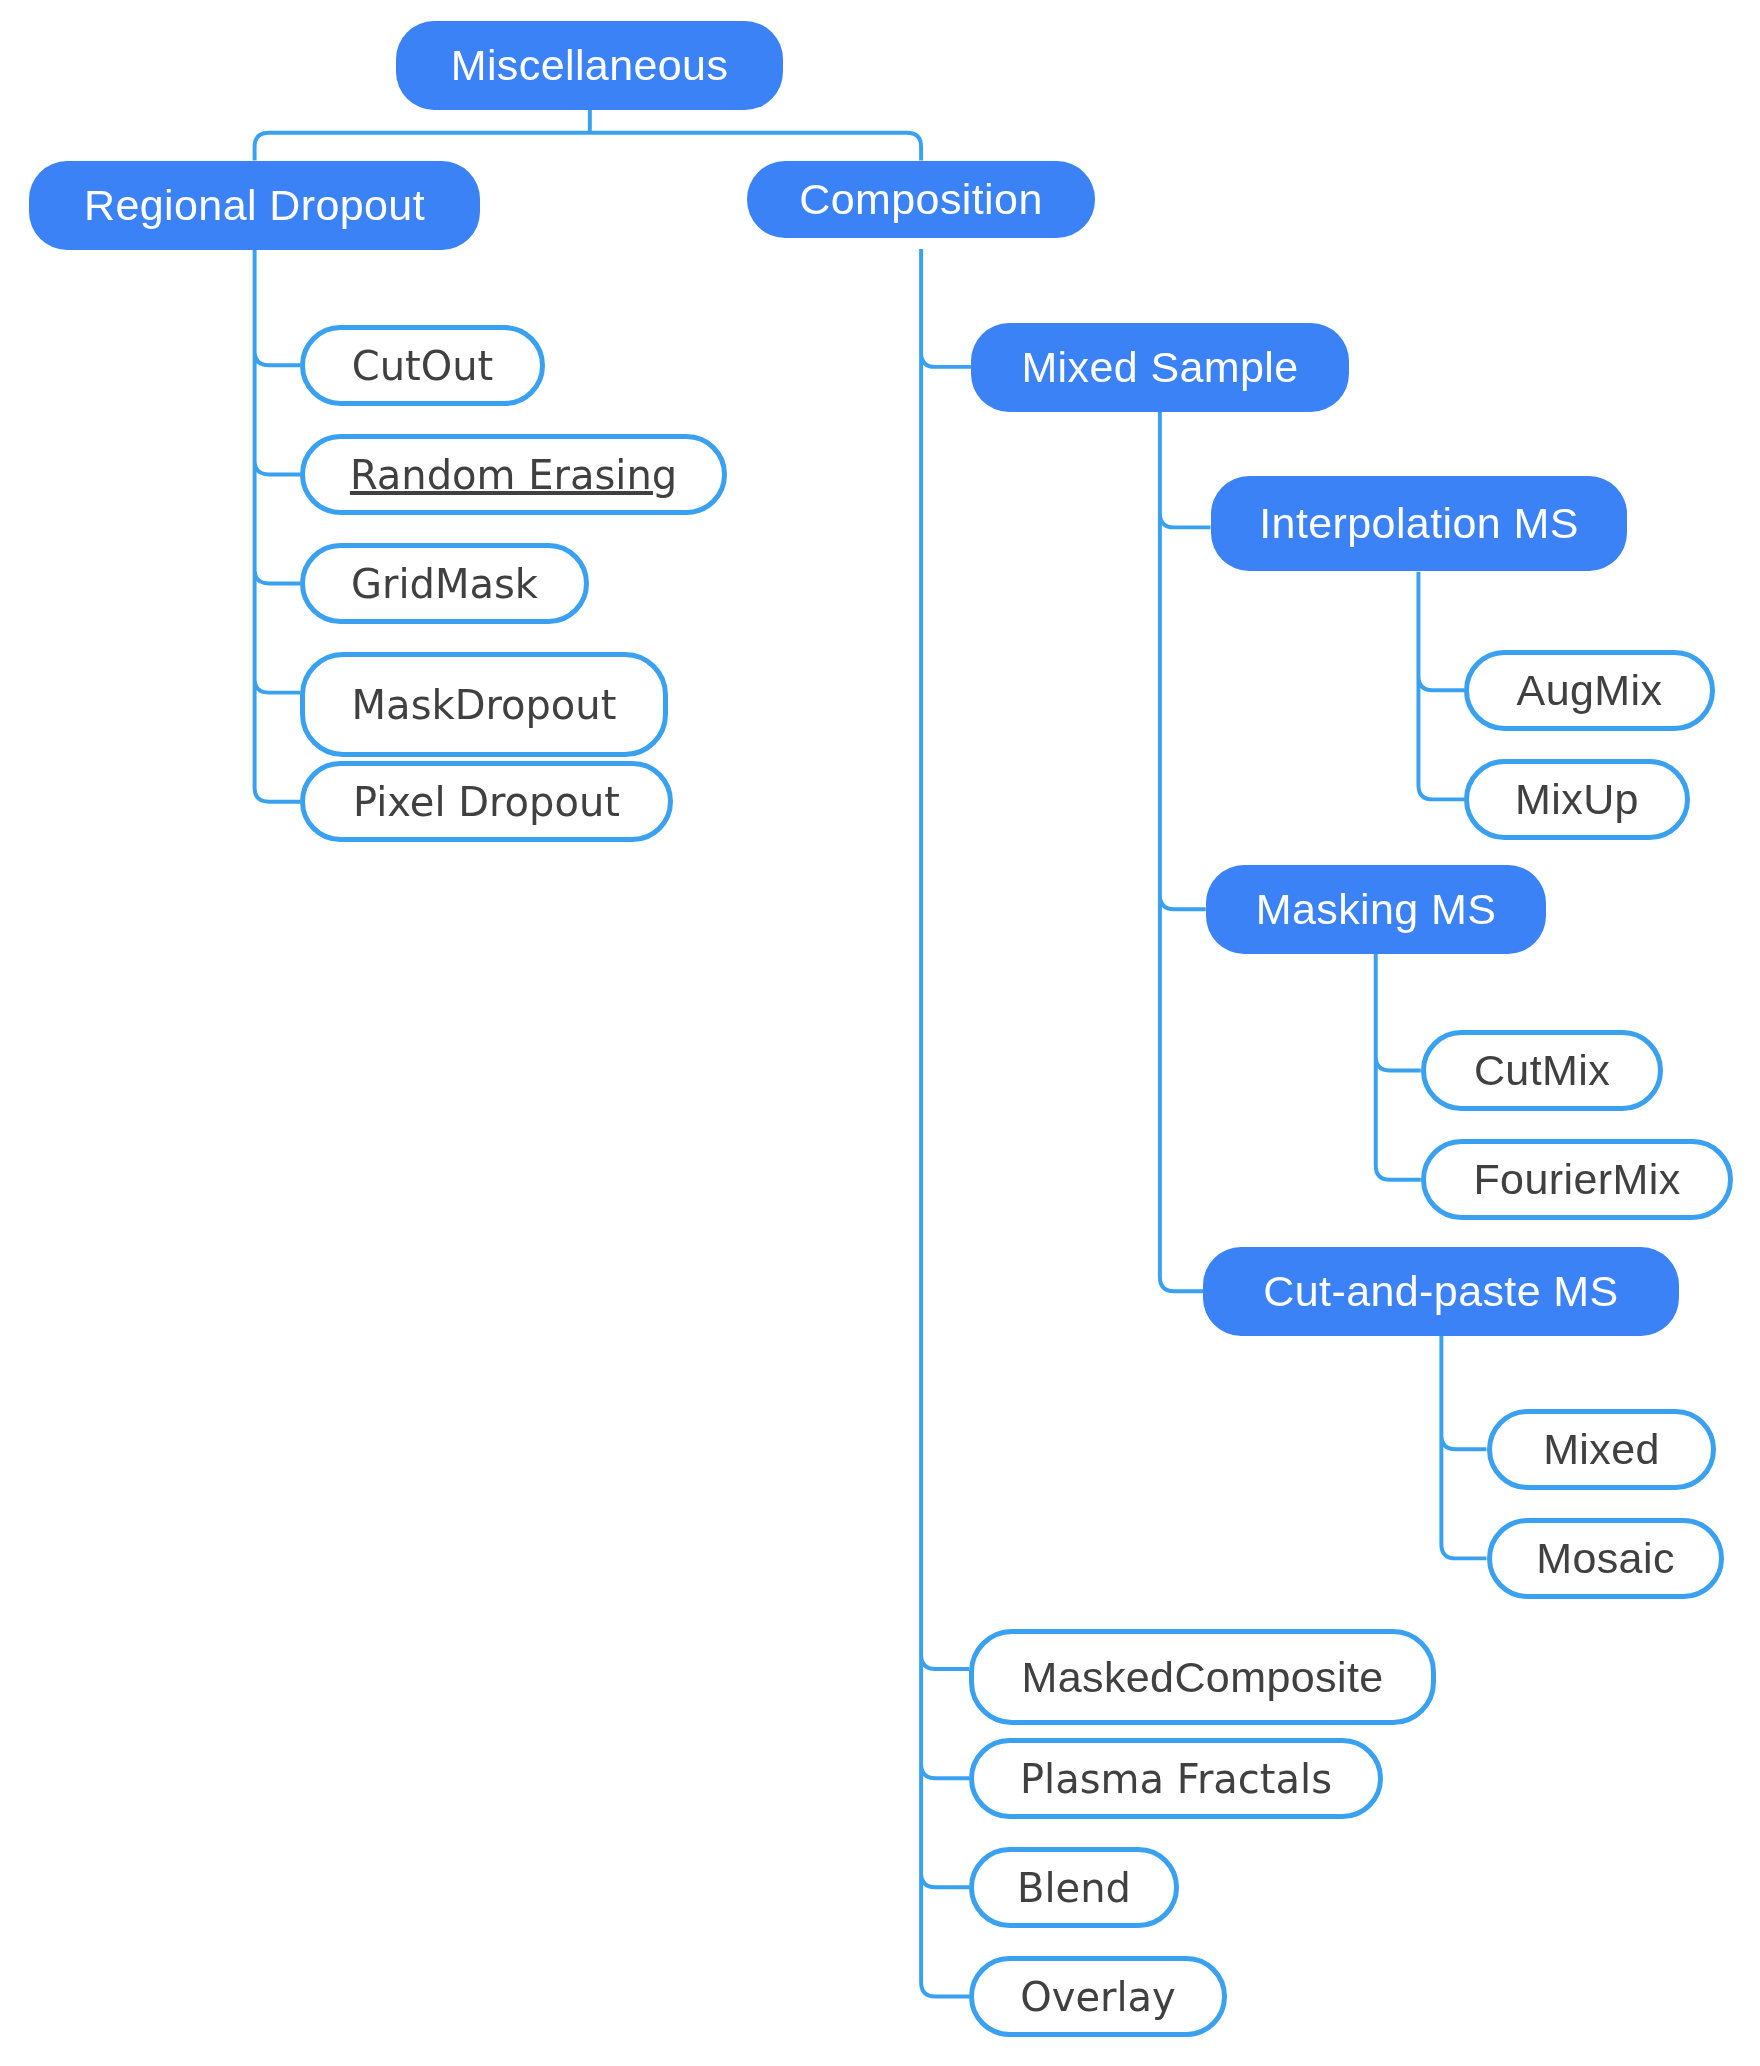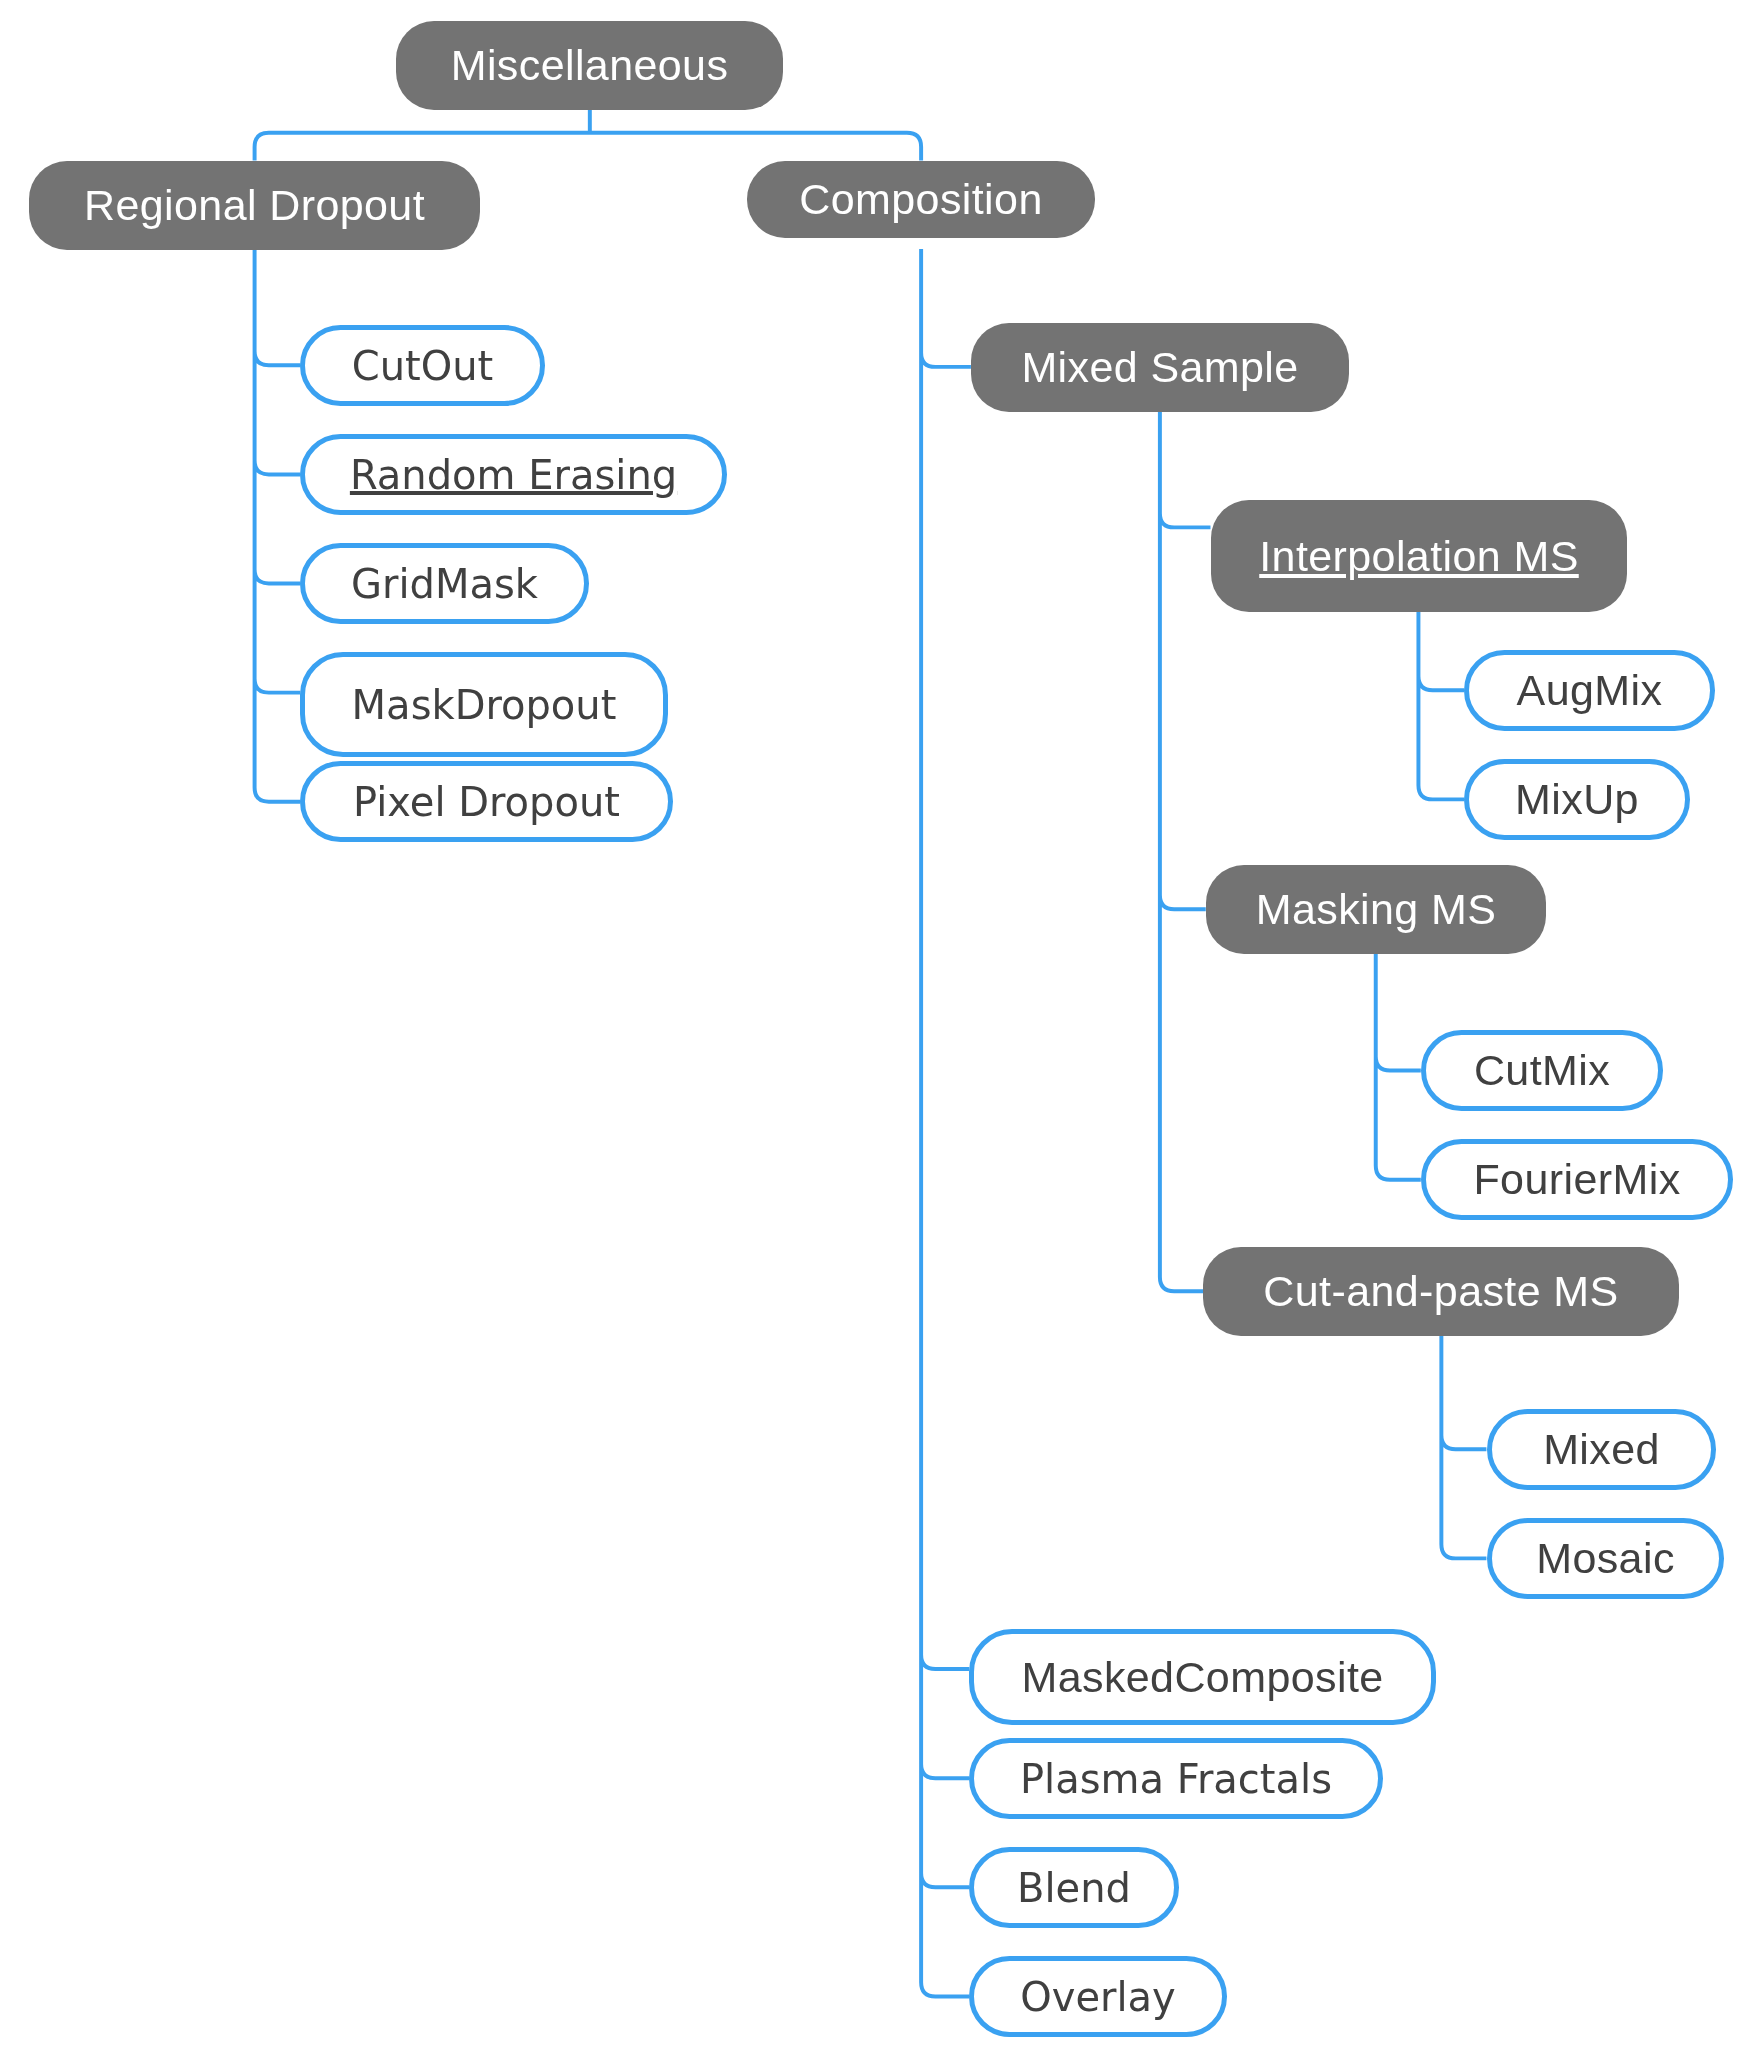--- a/index.html
+++ b/index.html
@@ -18,21 +18,21 @@
   .node{
     position:absolute;
     display:flex;
     align-items:center;
     justify-content:center;
     white-space:nowrap;
     box-sizing:border-box;
     text-align:center;
   }
   .filled{
-    background:#737373;
+    background:#3b82f6;
     color:#ffffff;
     border-radius:38px;
     font-family:"Liberation Sans", sans-serif;
     font-size:43px;
     letter-spacing:0.4px;
   }
   .pill{
     background:#ffffff;
     border:5.5px solid #3AA1F1;
     color:#404040;
@@ -58,21 +58,21 @@
   </svg>
 
   <div class="node filled" style="left:396px;top:20.6px;width:387px;height:89px;">Miscellaneous</div>
 
   <div class="node filled" style="left:29px;top:161px;width:451px;height:89px;">Regional Dropout</div>
 
   <div class="node filled" style="left:747px;top:161px;width:348px;height:77px;">Composition</div>
 
   <div class="node filled" style="left:971px;top:323px;width:378px;height:89px;">Mixed Sample</div>
 
-  <div class="node filled" style="left:1211px;top:500px;width:416px;height:112px;text-decoration:underline;">Interpolation MS</div>
+  <div class="node filled" style="left:1211px;top:476px;width:416px;height:95px;">Interpolation MS</div>
 
   <div class="node filled" style="left:1206px;top:865px;width:340px;height:89px;">Masking MS</div>
 
   <div class="node filled" style="left:1203px;top:1247px;width:476px;height:89px;">Cut-and-paste MS</div>
 
   <div class="node pill round-font" style="left:300px;top:325px;width:245px;height:81px;">CutOut</div>
 
   <div class="node pill round-font" style="left:300px;top:434px;width:427px;height:81px;text-decoration:underline;">Random Erasing</div>
 
   <div class="node pill round-font" style="left:300px;top:543px;width:289px;height:81px;">GridMask</div>

